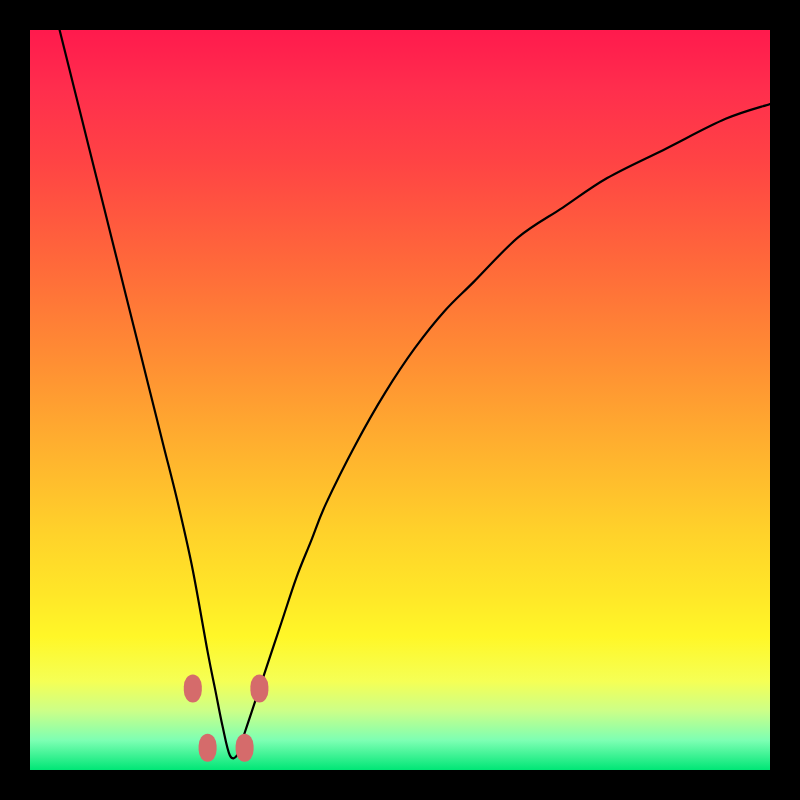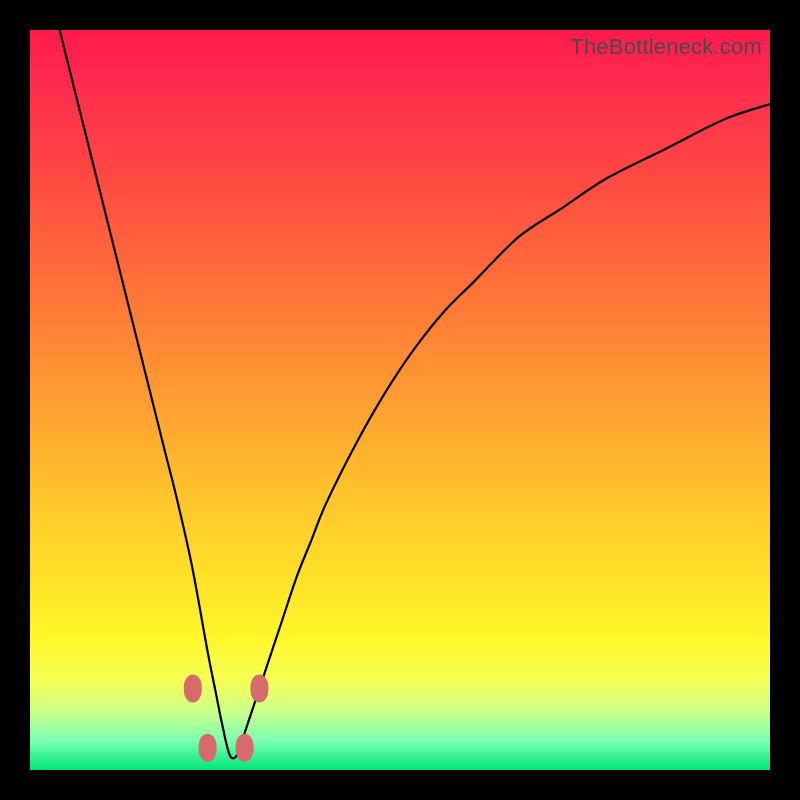--- a/index.html
+++ b/index.html
@@ -58,21 +58,20 @@
   }
   svg .marker {
     fill: #d56b6b;
     stroke: none;
   }
 </style>
 </head>
 <body>
 
 <div class="frame">
-  <div class="watermark">TheBottleneck.com</div>
 
   <svg class="curve" viewBox="0 0 740 740">
     <path class="main-curve" d="M 29.6 0.0 C 32.1 9.9, 39.5 39.5, 44.4 59.2 C 49.3 78.9, 54.3 98.7, 59.2 118.4 C 64.1 138.1, 69.1 157.9, 74.0 177.6 C 78.9 197.3, 83.9 217.1, 88.8 236.8 C 93.7 256.5, 98.7 276.3, 103.6 296.0 C 108.5 315.7, 113.5 335.5, 118.4 355.2 C 123.3 374.9, 128.3 394.7, 133.2 414.4 C 138.1 434.1, 143.1 452.6, 148.0 473.6 C 152.9 494.6, 157.9 515.5, 162.8 540.2 C 167.7 564.9, 173.9 601.9, 177.6 621.6 C 181.3 641.3, 182.5 646.3, 185.0 658.6 C 187.5 670.9, 189.9 684.5, 192.4 695.6 C 194.9 706.7, 197.3 720.3, 199.8 725.2 C 202.3 730.1, 204.7 728.9, 207.2 725.2 C 209.7 721.5, 212.1 710.4, 214.6 703.0 C 217.1 695.6, 218.3 691.9, 222.0 680.8 C 225.7 669.7, 231.9 651.2, 236.8 636.4 C 241.7 621.6, 246.7 606.8, 251.6 592.0 C 256.5 577.2, 261.5 561.2, 266.4 547.6 C 271.3 534.0, 276.3 522.9, 281.2 510.6 C 286.1 498.3, 288.6 489.6, 296.0 473.6 C 303.4 457.6, 315.7 432.9, 325.6 414.4 C 335.5 395.9, 345.3 378.6, 355.2 362.6 C 365.1 346.6, 374.9 331.8, 384.8 318.2 C 394.7 304.6, 404.5 292.3, 414.4 281.2 C 424.3 270.1, 431.7 263.9, 444.0 251.6 C 456.3 239.3, 473.6 219.5, 488.4 207.2 C 503.2 194.9, 518.0 187.5, 532.8 177.6 C 547.6 167.7, 559.9 157.9, 577.2 148.0 C 594.5 138.1, 616.7 128.3, 636.4 118.4 C 656.1 108.5, 678.3 96.2, 695.6 88.8 C 712.9 81.4, 732.6 76.5, 740.0 74.0"></path>
     <g>
         <rect x="153.8" y="644.6" width="18" height="28" rx="9" ry="12" class="marker" fill="#d56b6b"></rect>
         <rect x="168.6" y="703.8" width="18" height="28" rx="9" ry="12" class="marker" fill="#d56b6b"></rect>
         <rect x="205.6" y="703.8" width="18" height="28" rx="9" ry="12" class="marker" fill="#d56b6b"></rect>
         <rect x="220.4" y="644.6" width="18" height="28" rx="9" ry="12" class="marker" fill="#d56b6b"></rect>
       </g>
   </svg>

